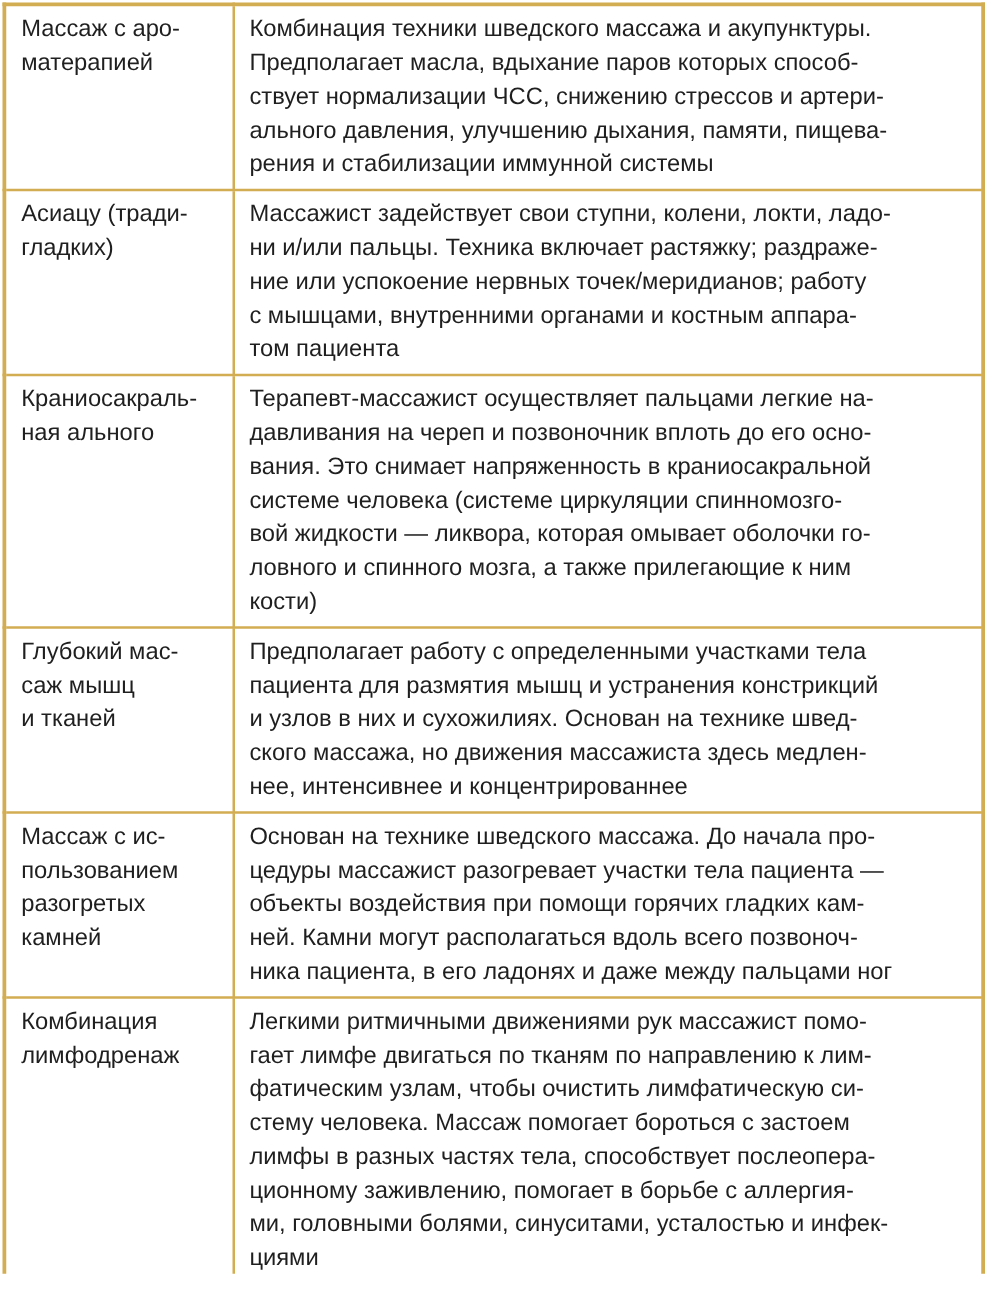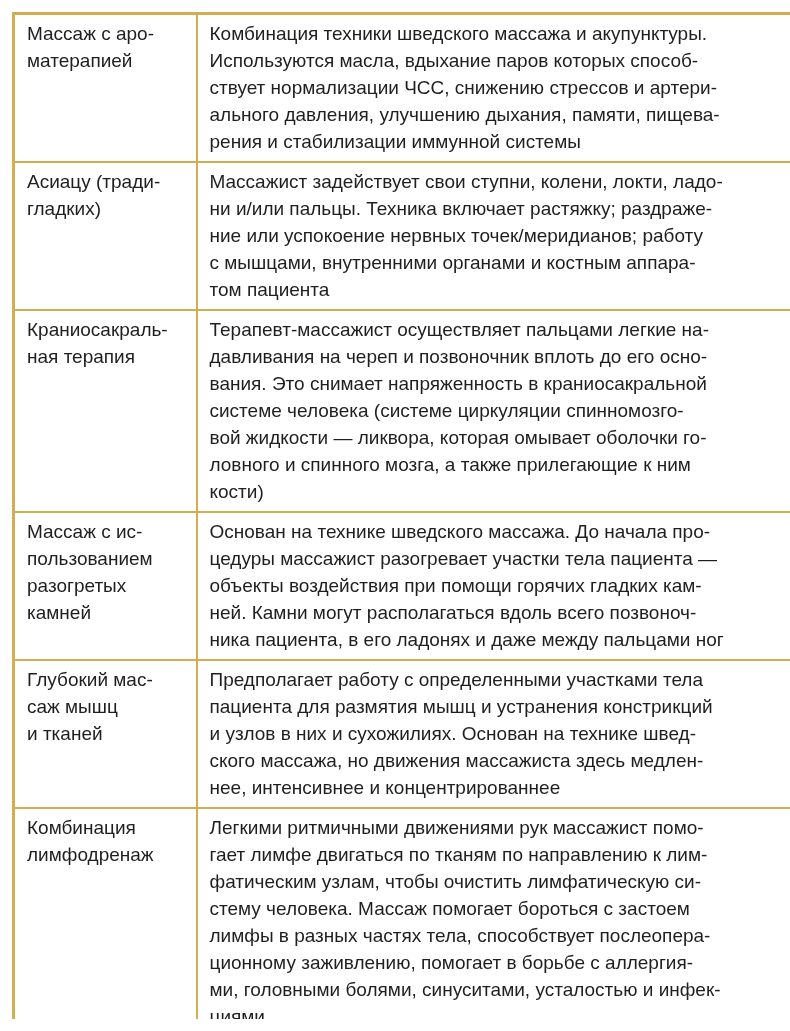--- a/index.html
+++ b/index.html
@@ -10,21 +10,21 @@
   * { box-sizing: border-box; }
   html, body {
     margin: 0;
     padding: 0;
     background: var(--background);
   }
   .page {
     width: 790px;
     height: 1019px;
     background: var(--background);
-    padding: 12px;
+    padding: 2px;
     font-family: "Liberation Sans", "DejaVu Sans", sans-serif;
     color: var(--text);
   }
   table.massage-table {
     width: 786px;
     border-collapse: collapse;
     table-layout: fixed;
     border: 3px solid var(--border);
   }
   table.massage-table td {
@@ -47,65 +47,65 @@
 </head>
 <body>
 
 <div class="page">
   <table class="massage-table">
     <tbody>
       <tr>
         <td class="name-cell">Массаж с аро-
 матерапией</td>
         <td class="desc-cell">Комбинация техники шведского массажа и акупунктуры.
-Используются масла, вдыхание паров которых способ-
+Предполагает масла, вдыхание паров которых способ-
 ствует нормализации ЧСС, снижению стрессов и артери-
 ального давления, улучшению дыхания, памяти, пищева-
 рения и стабилизации иммунной системы</td>
       </tr>
       <tr>
         <td class="name-cell">Асиацу (тради-
 гладких)</td>
         <td class="desc-cell">Массажист задействует свои ступни, колени, локти, ладо-
 ни и/или пальцы. Техника включает растяжку; раздраже-
 ние или успокоение нервных точек/меридианов; работу
 с мышцами, внутренними органами и костным аппара-
 том пациента</td>
       </tr>
       <tr>
         <td class="name-cell">Краниосакраль-
-ная терапия</td>
+ная ального</td>
         <td class="desc-cell">Терапевт-массажист осуществляет пальцами легкие на-
 давливания на череп и позвоночник вплоть до его осно-
 вания. Это снимает напряженность в краниосакральной
 системе человека (системе циркуляции спинномозго-
 вой жидкости — ликвора, которая омывает оболочки го-
 ловного и спинного мозга, а также прилегающие к ним
 кости)</td>
+      </tr>
+      <tr>
+        <td class="name-cell">Глубокий мас-
+саж мышц
+и тканей</td>
+        <td class="desc-cell">Предполагает работу с определенными участками тела
+пациента для размятия мышц и устранения констрикций
+и узлов в них и сухожилиях. Основан на технике швед-
+ского массажа, но движения массажиста здесь медлен-
+нее, интенсивнее и концентрированнее</td>
       </tr>
       <tr>
         <td class="name-cell">Массаж с ис-
 пользованием
 разогретых
 камней</td>
         <td class="desc-cell">Основан на технике шведского массажа. До начала про-
 цедуры массажист разогревает участки тела пациента —
 объекты воздействия при помощи горячих гладких кам-
 ней. Камни могут располагаться вдоль всего позвоноч-
 ника пациента, в его ладонях и даже между пальцами ног</td>
-      </tr>
-      <tr>
-        <td class="name-cell">Глубокий мас-
-саж мышц
-и тканей</td>
-        <td class="desc-cell">Предполагает работу с определенными участками тела
-пациента для размятия мышц и устранения констрикций
-и узлов в них и сухожилиях. Основан на технике швед-
-ского массажа, но движения массажиста здесь медлен-
-нее, интенсивнее и концентрированнее</td>
       </tr>
       <tr>
         <td class="name-cell">Комбинация
 лимфодренаж</td>
         <td class="desc-cell">Легкими ритмичными движениями рук массажист помо-
 гает лимфе двигаться по тканям по направлению к лим-
 фатическим узлам, чтобы очистить лимфатическую си-
 стему человека. Массаж помогает бороться с застоем
 лимфы в разных частях тела, способствует послеопера-
 ционному заживлению, помогает в борьбе с аллергия-

